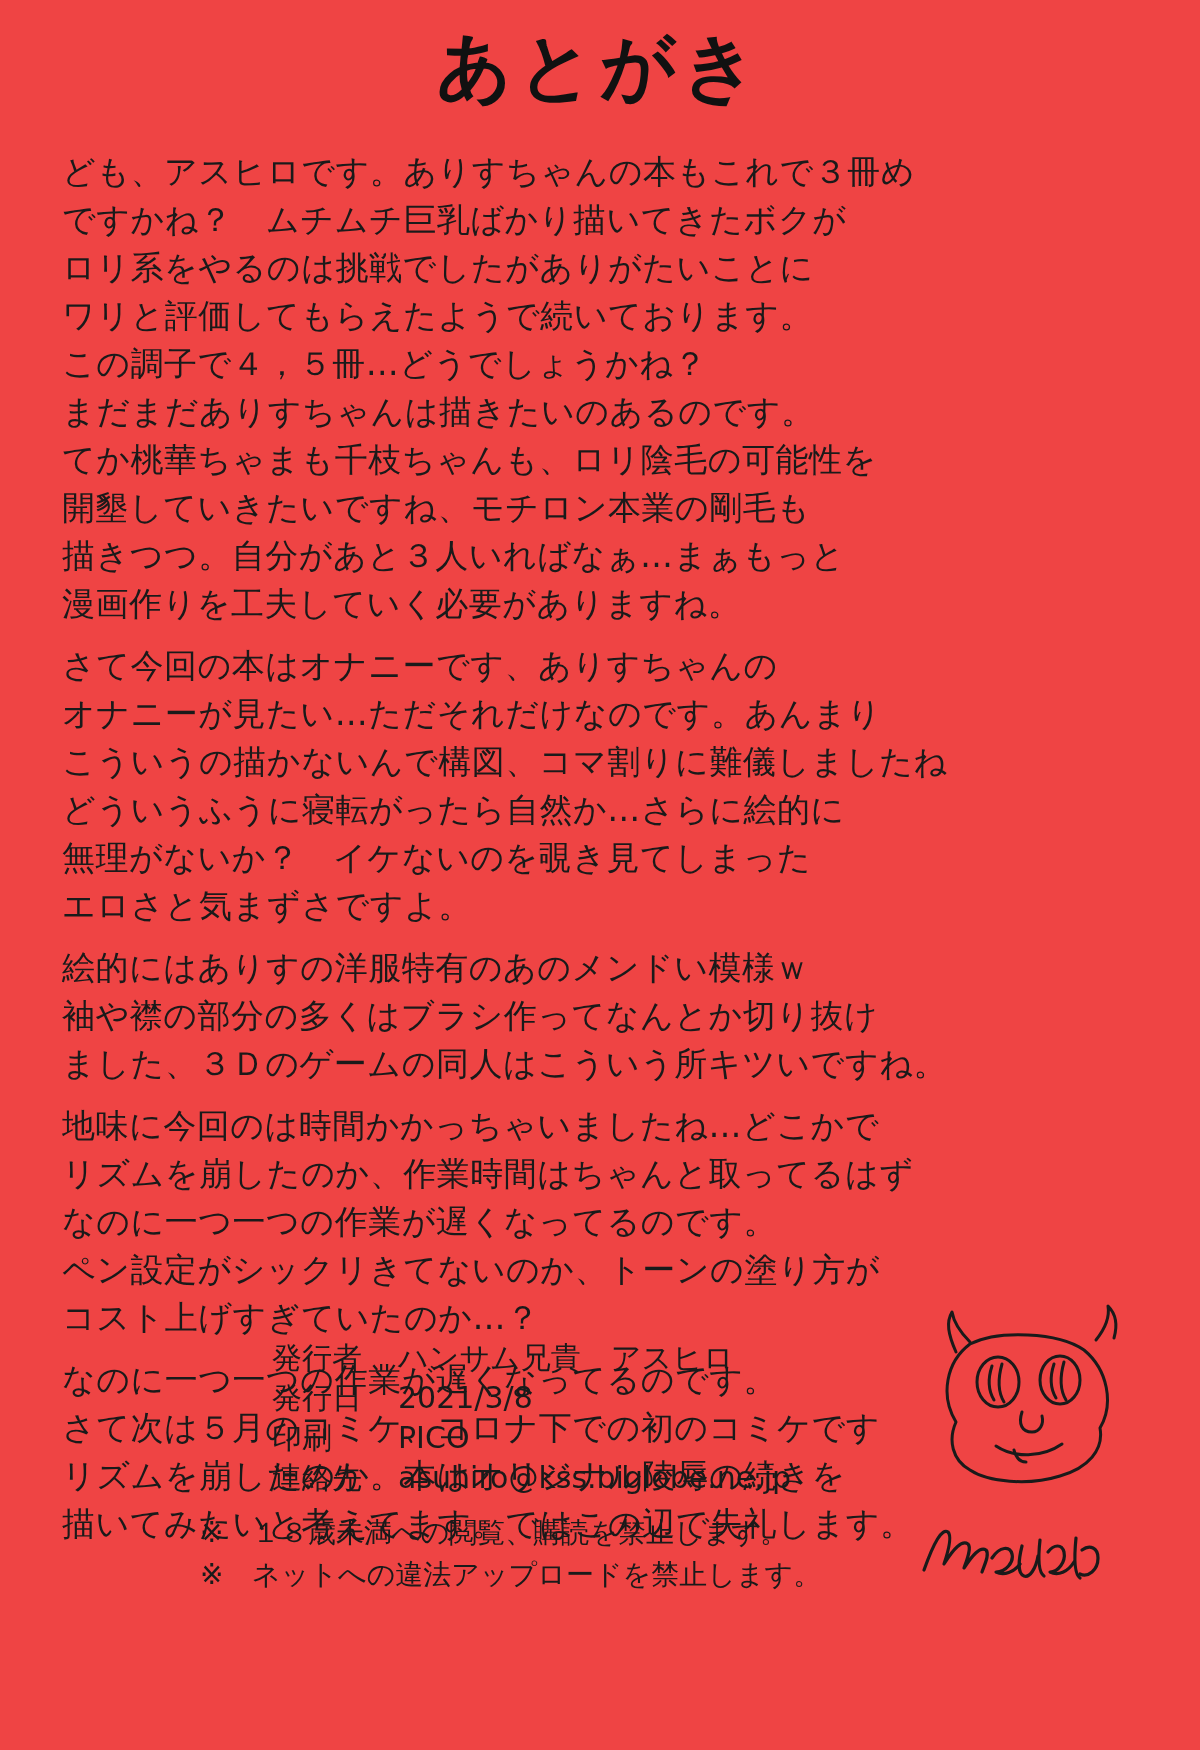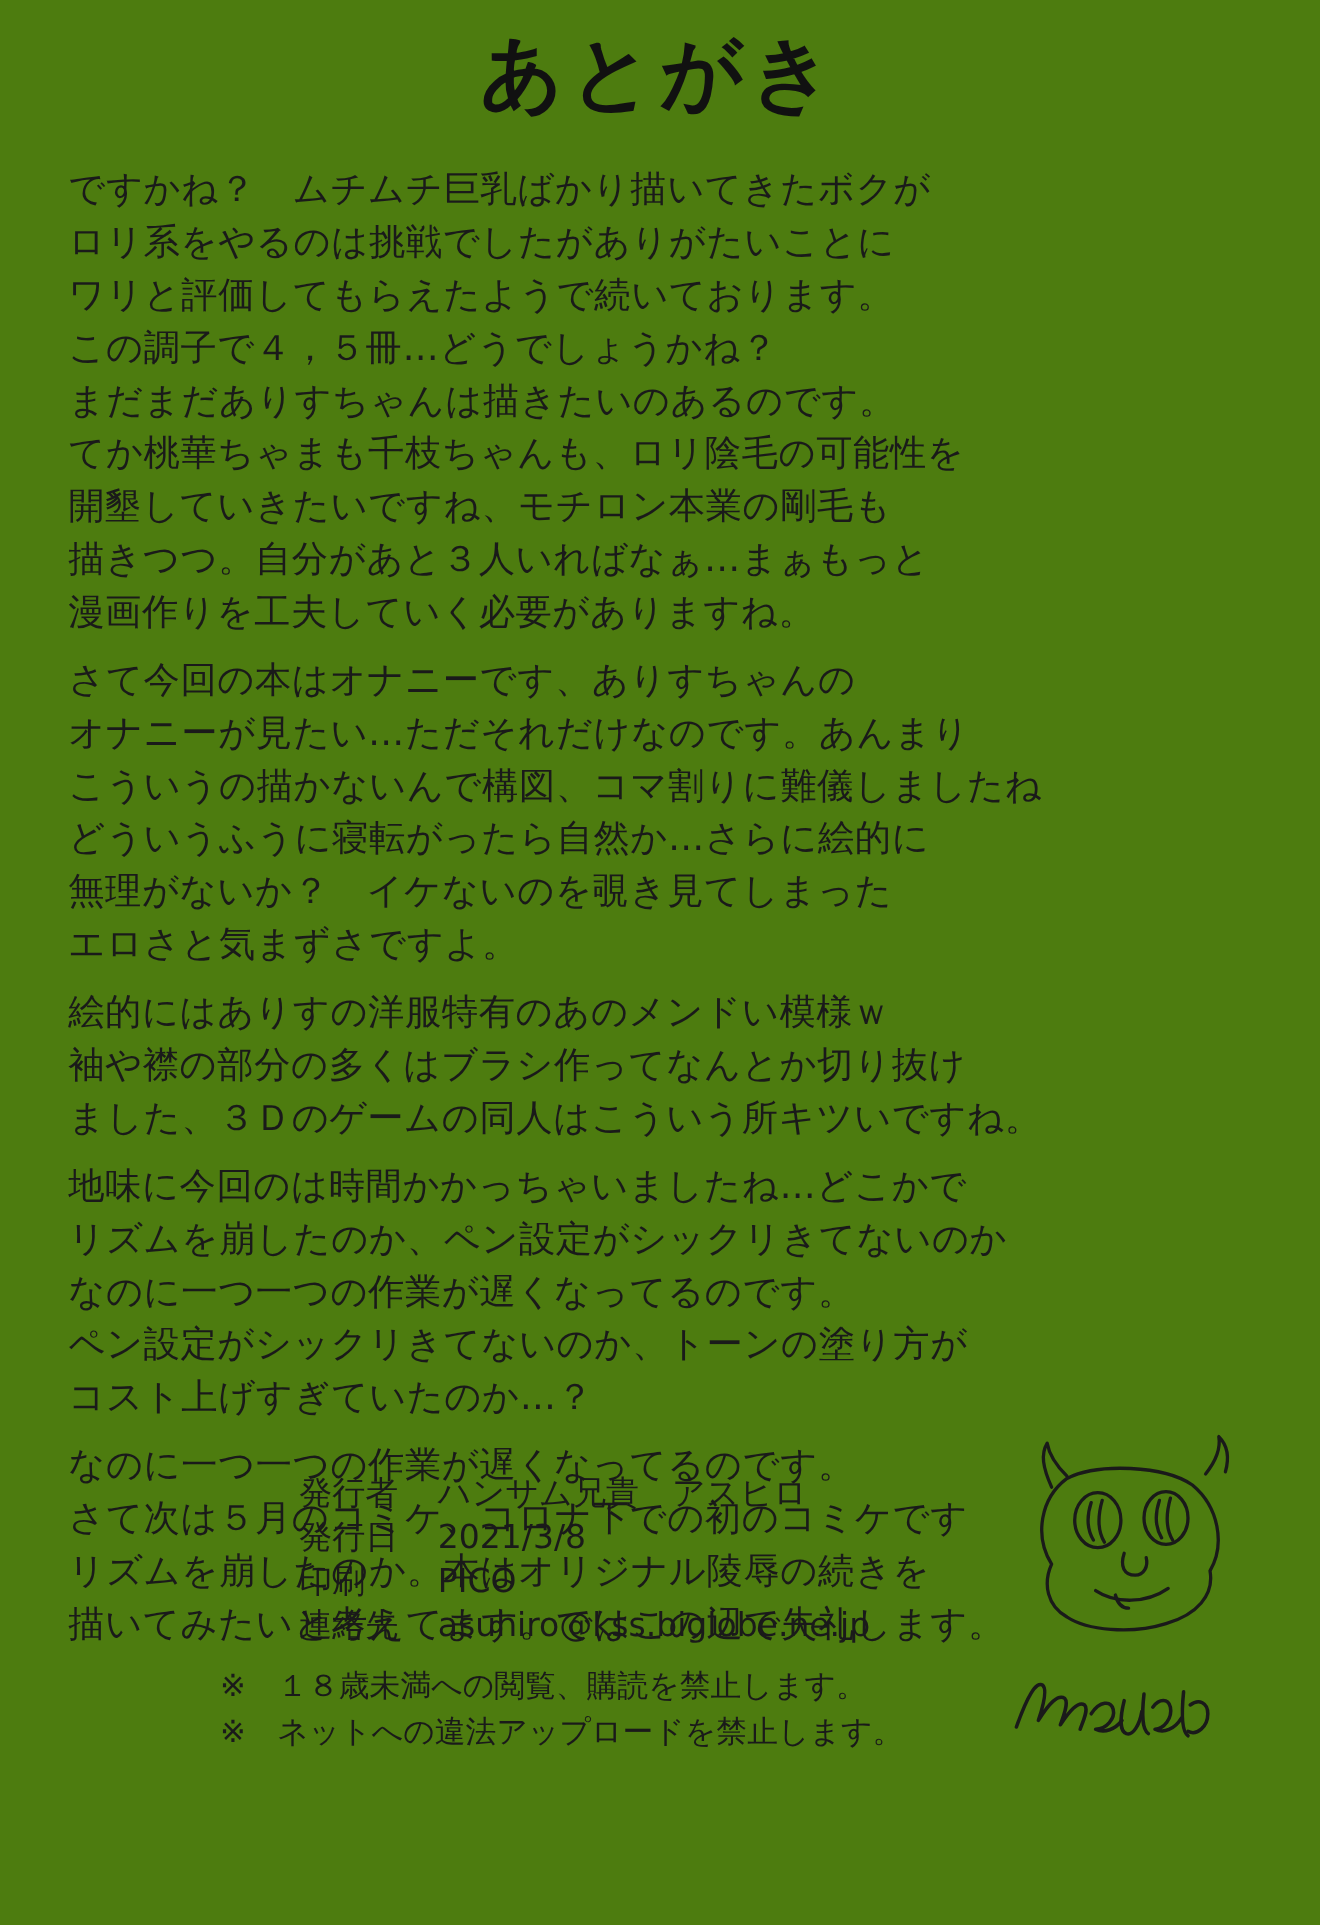--- a/index.html
+++ b/index.html
@@ -7,21 +7,21 @@
     padding: 0;
     background: #ffffff;
   }
   body {
     font-family: "Liberation Sans", sans-serif;
   }
   .page {
     position: relative;
     width: 1200px;
     height: 1750px;
-    background: #4d7c0f;
+    background: #ef4444;
     overflow: hidden;
     color: #1a1a1a;
   }
   .title {
     position: absolute;
     top: 18px;
     left: 0;
     width: 1200px;
     text-align: center;
     font-size: 74px;
@@ -103,20 +103,21 @@
 </head>
 <body>
 
 <div class="page">
 
   <div class="title">あとがき</div>
 
   <div class="body-text">
 
     <div class="para">
+      <div class="line">ども、アスヒロです。ありすちゃんの本もこれで３冊め</div>
       <div class="line">ですかね？　ムチムチ巨乳ばかり描いてきたボクが</div>
       <div class="line">ロリ系をやるのは挑戦でしたがありがたいことに</div>
       <div class="line">ワリと評価してもらえたようで続いております。</div>
       <div class="line">この調子で４，５冊…どうでしょうかね？</div>
       <div class="line">まだまだありすちゃんは描きたいのあるのです。</div>
       <div class="line">てか桃華ちゃまも千枝ちゃんも、ロリ陰毛の可能性を</div>
       <div class="line">開墾していきたいですね、モチロン本業の剛毛も</div>
       <div class="line">描きつつ。自分があと３人いればなぁ…まぁもっと</div>
       <div class="line">漫画作りを工夫していく必要がありますね。</div>
     </div>
@@ -131,21 +132,21 @@
     </div>
 
     <div class="para">
       <div class="line">絵的にはありすの洋服特有のあのメンドい模様ｗ</div>
       <div class="line">袖や襟の部分の多くはブラシ作ってなんとか切り抜け</div>
       <div class="line">ました、３Ｄのゲームの同人はこういう所キツいですね。</div>
     </div>
 
     <div class="para">
       <div class="line">地味に今回のは時間かかっちゃいましたね…どこかで</div>
-      <div class="line">リズムを崩したのか、ペン設定がシックリきてないのか</div>
+      <div class="line">リズムを崩したのか、作業時間はちゃんと取ってるはず</div>
       <div class="line">なのに一つ一つの作業が遅くなってるのです。</div>
       <div class="line">ペン設定がシックリきてないのか、トーンの塗り方が</div>
       <div class="line">コスト上げすぎていたのか…？</div>
     </div>
 
     <div class="para">
       <div class="line">なのに一つ一つの作業が遅くなってるのです。</div>
       <div class="line">さて次は５月のコミケ、コロナ下での初のコミケです</div>
       <div class="line">リズムを崩したのか。本はオリジナル陵辱の続きを</div>
       <div class="line">描いてみたいと考えてます。ではこの辺で失礼します。</div>

